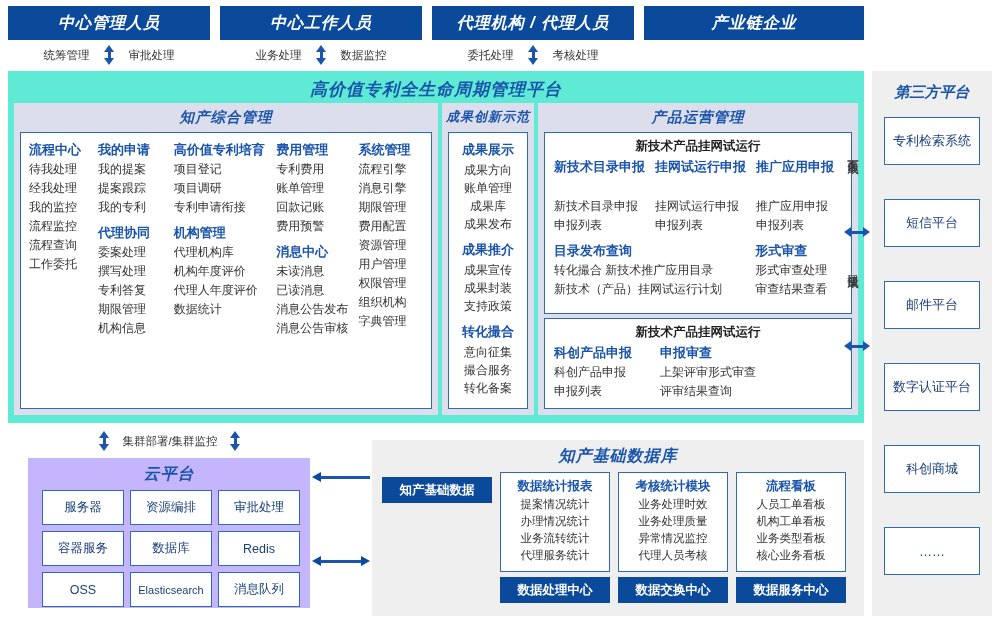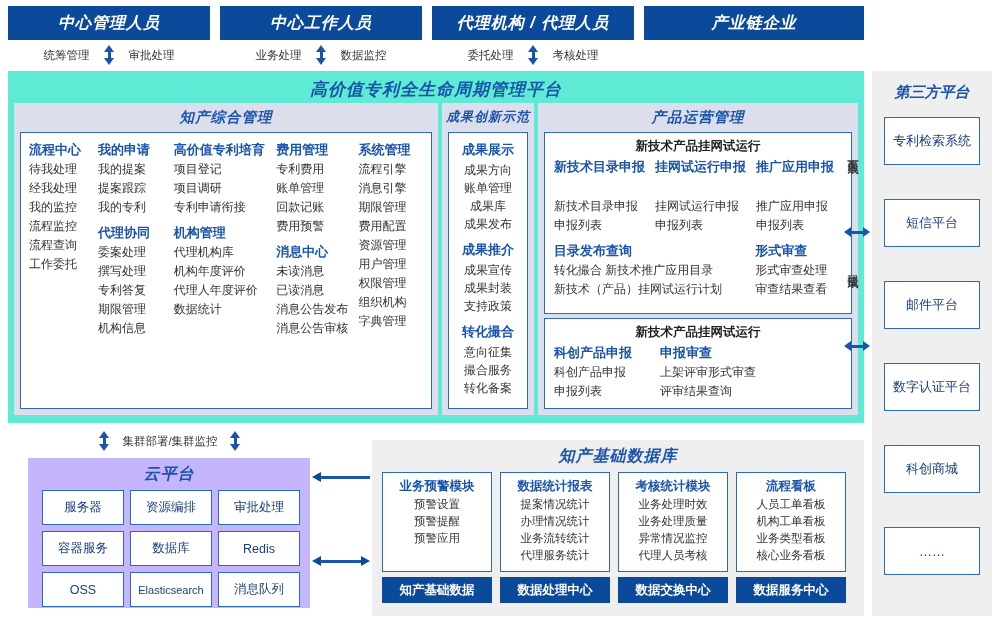--- a/index.html
+++ b/index.html
@@ -378,26 +378,20 @@
       </div>
     <div class="arrow-both">
         <i></i>
       </div>
   </div>
 
   <div class="db">
     <div class="panel-title db-title">知产基础数据库</div>
     <div class="db-cols" id="db-cols">
         <div class="db-col">
-          <div class="db-card">
-            <div class="hdr">业务预警模块</div>
-            <div class="itm">预警设置</div>
-            <div class="itm">预警提醒</div>
-            <div class="itm">预警应用</div>
-          </div>
           <div class="db-foot">知产基础数据</div>
         </div>
         <div class="db-col">
           <div class="db-card">
             <div class="hdr">数据统计报表</div>
             <div class="itm">提案情况统计</div>
             <div class="itm">办理情况统计</div>
             <div class="itm">业务流转统计</div>
             <div class="itm">代理服务统计</div>
           </div>

